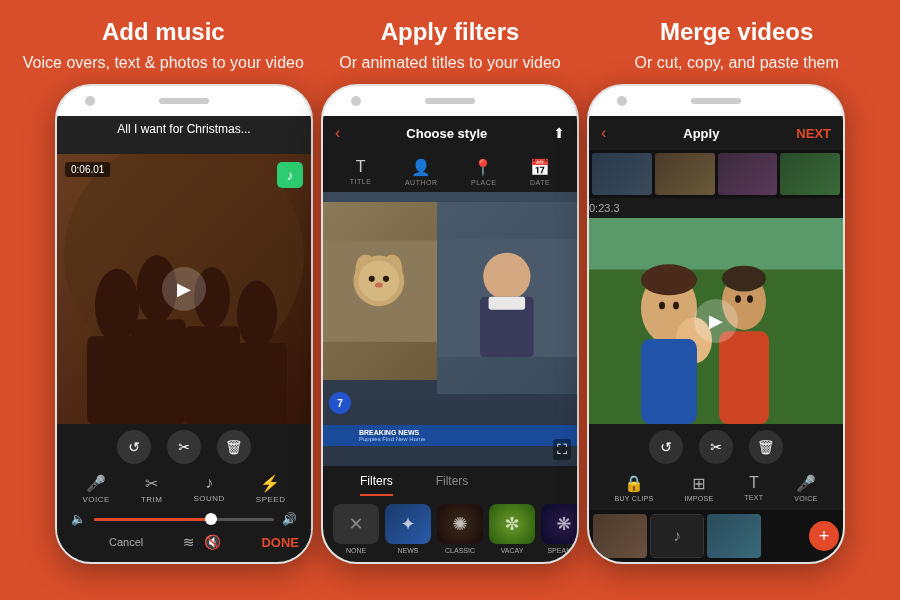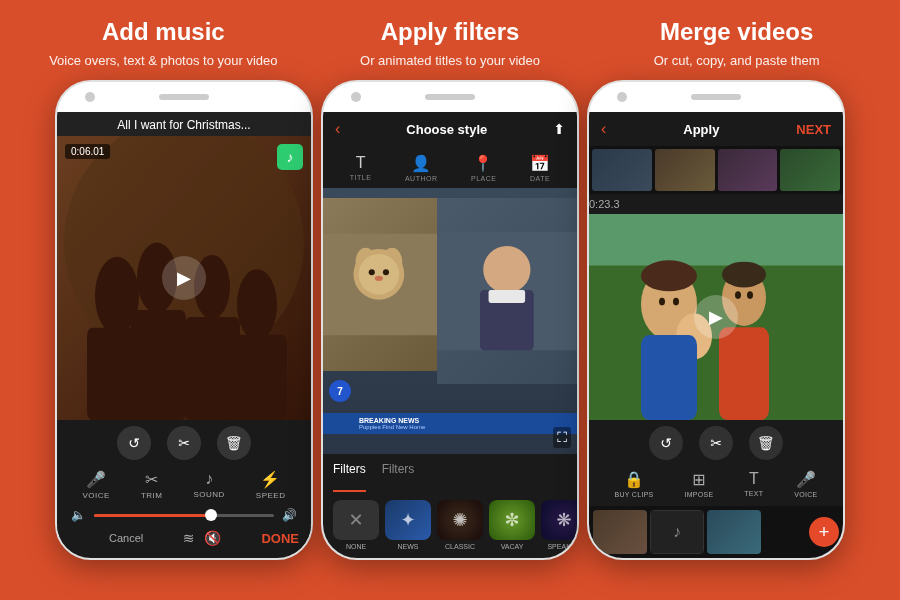--- a/index.html
+++ b/index.html
@@ -28,21 +28,21 @@
       color: white;
     }
 
     .feature-title {
       font-size: 24px;
       font-weight: 700;
       margin-bottom: 6px;
     }
 
     .feature-subtitle {
-      font-size: 13px;
+      font-size: 16px;
       opacity: 0.92;
       line-height: 1.4;
     }
 
     .phones-row {
       display: flex;
       justify-content: center;
       align-items: flex-start;
       gap: 8px;
       padding: 0 10px;
@@ -94,21 +94,21 @@
       display: flex;
       flex-direction: column;
       overflow: hidden;
     }
 
     
     .phone1-topbar {
       background: #222;
       color: #fff;
       text-align: center;
-      padding: 6px 0 4px;
+      padding: 6px 0 18px;
       font-size: 12px;
     }
 
     .phone1-video {
       flex: 1;
       background: linear-gradient(180deg, #3a2a1a 0%, #1a1208 100%);
       position: relative;
       overflow: hidden;
     }
 
@@ -383,21 +383,22 @@
 
     .filter-tabs {
       display: flex;
       gap: 16px;
       margin-bottom: 8px;
     }
 
     .filter-tab {
       font-size: 12px;
       color: #888;
-      padding-bottom: 14px;
+      padding-bottom: 6px;
+      margin-left: 27px;
     }
 
     .filter-tab.active {
       color: #fff;
       border-bottom: 2px solid #e44a2a;
     }
 
     .filter-thumbs {
       display: flex;
       gap: 6px;

